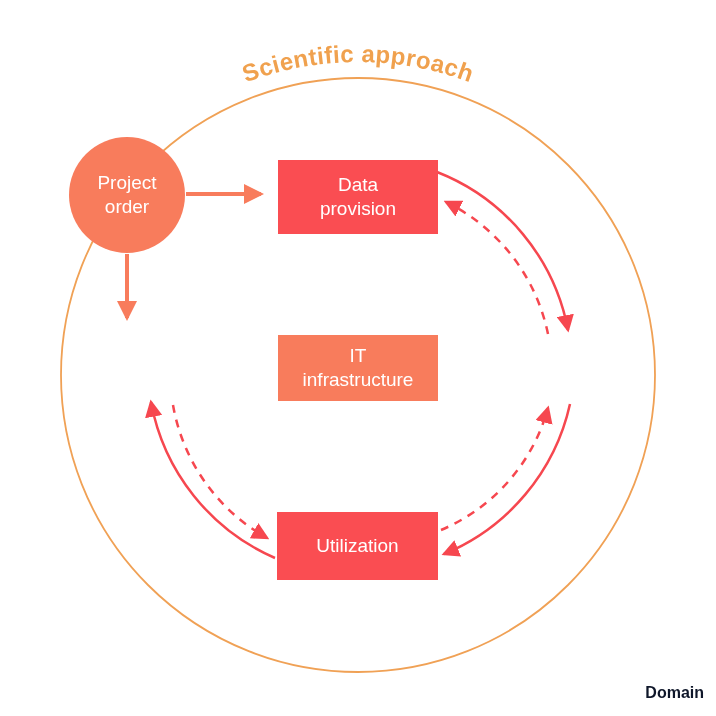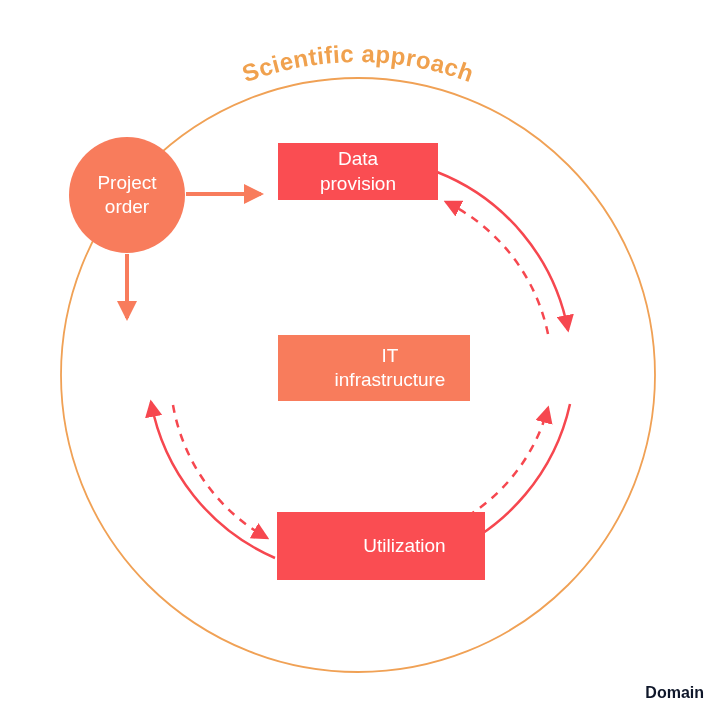--- a/index.html
+++ b/index.html
@@ -12,25 +12,25 @@
 
   .node{
     position:absolute;display:flex;align-items:center;justify-content:center;
     color:#ffffff;font-size:19px;line-height:1.28;text-align:center;
     white-space:pre-line;
   }
   .rect-red{background:var(--red);}
   .rect-salmon{background:var(--salmon);}
   .circle-node{border-radius:50%;background:var(--salmon);}
 
-  #node-data-provision{left:278px;top:143px;width:160px;height:57px;}
+  #node-data-provision{left:278px;top:160px;width:160px;height:74px;}
   #node-use{left:85px;top:335px;width:160px;height:67px;}
-  #node-it{left:278px;top:335px;width:160px;height:66px;padding-left:32px;}
+  #node-it{left:278px;top:335px;width:160px;height:66px;}
   #node-analysis{left:471px;top:336px;width:162px;height:66px;}
-  #node-utilization{left:277px;top:512px;width:161px;height:68px;padding-left:47px;}
+  #node-utilization{left:277px;top:512px;width:161px;height:68px;}
   #node-project-order{left:69px;top:137px;width:116px;height:116px;}
 
   .title-text{
     font-size:24px;font-weight:bold;letter-spacing:0.4px;
     fill:var(--title-orange);
   }
   .outer-ring{fill:none;stroke:var(--ring-orange);stroke-width:1.8;}
   .orange-arrow{stroke:var(--salmon);stroke-width:4;fill:none;}
   .arc-solid{stroke:var(--arc-red);stroke-width:2.5;fill:none;}
   .arc-dashed{stroke:var(--arc-red);stroke-width:2.5;fill:none;stroke-dasharray:8 7;}

